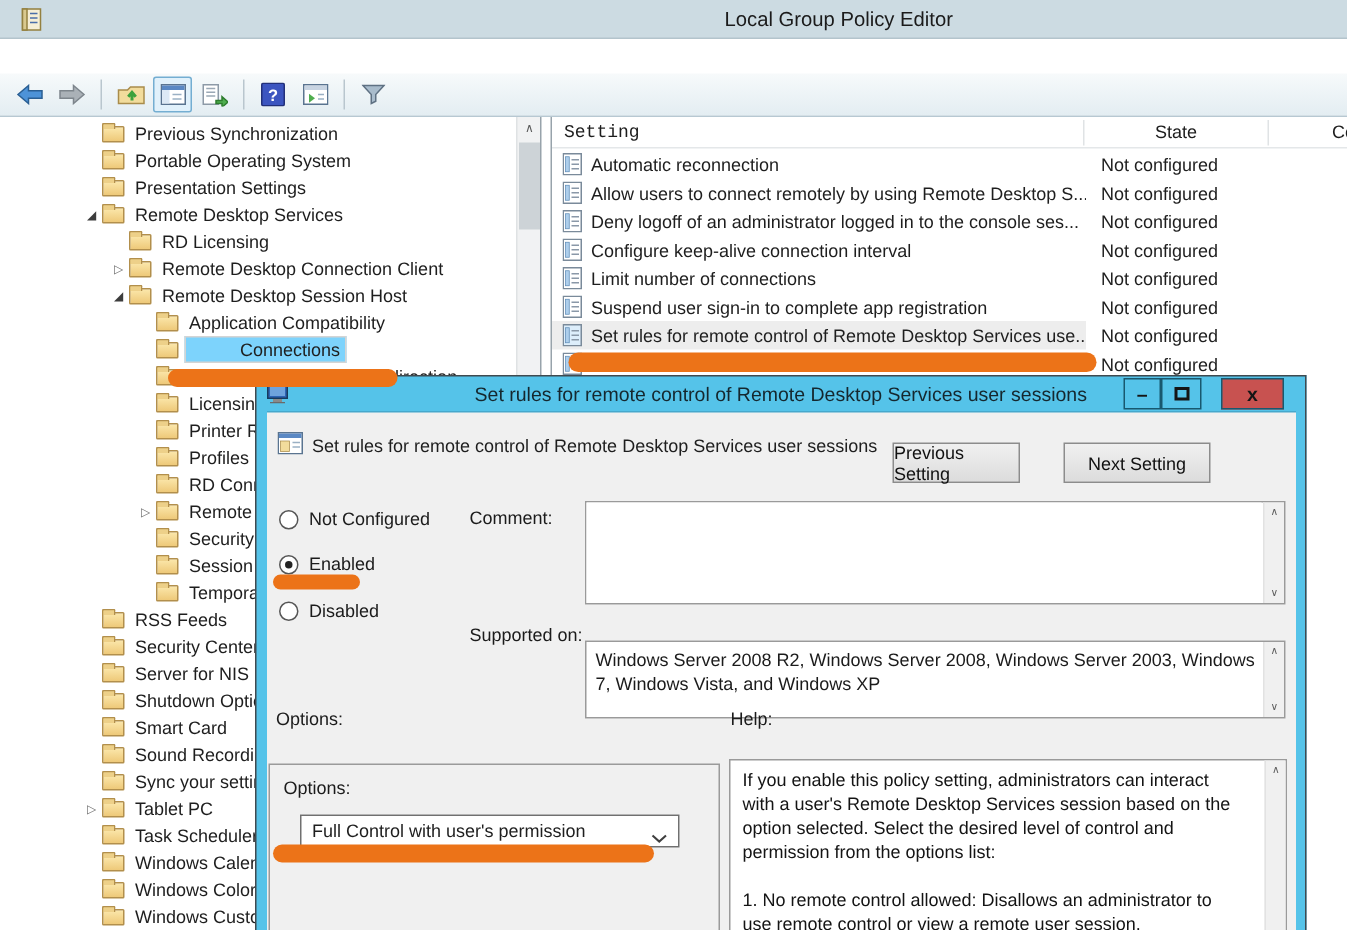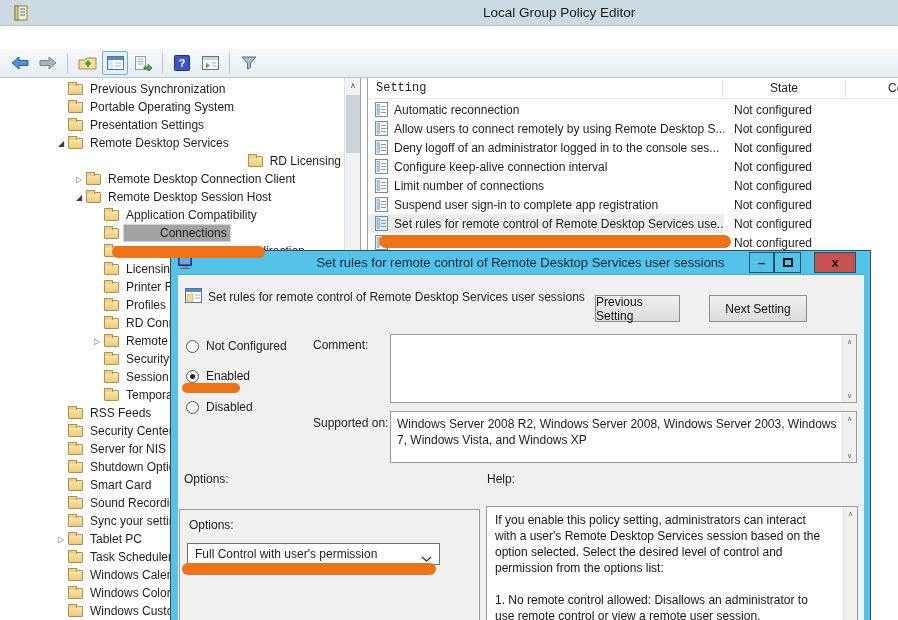--- a/index.html
+++ b/index.html
@@ -21,21 +21,21 @@
   
   #content { position:absolute; left:0; top:78px; width:898px; height:542px; background:#fff; }
   #tree-panel { position:absolute; left:0; top:0; width:361px; height:542px; border-right:1px solid #98a3ab; background:#fff; overflow:hidden; }
   #tree { position:absolute; left:0; top:2px; width:344px; }
   .trow { height:18px; display:flex; align-items:center; white-space:nowrap; }
   .expander { width:14px; display:inline-flex; justify-content:center; font-size:8px; color:#6e6e6e; flex:0 0 14px; }
   .expander.expanded { color:#3c3c3c; }
   .folder { width:15px; height:11px; background:linear-gradient(#fbe7ab,#eec979); border:1px solid #b28f4c; border-radius:1px; position:relative; margin-right:4px; flex:0 0 15px; }
   .folder::before { content:""; position:absolute; left:-1px; top:-3px; width:7px; height:3px; background:#edd089; border:1px solid #b28f4c; border-bottom:none; border-radius:1px 1px 0 0; }
   .tlabel { padding:1px 3px; }
-  .tlabel.tsel { background:#a3a3a3; border:1px solid #d4d4d4;padding-left:36px; }
+  .tlabel.tsel { background:#7dd3fc; border:1px solid #d4d4d4;padding-left:36px; }
   #tree-scrollbar { position:absolute; right:0; top:0; width:16px; height:542px; background:#f1f2f3; border-left:1px solid #dfe2e4; }
   .sb-arrow { display:block; width:16px; height:16px; text-align:center; font-size:8px; color:#5b5b5b; line-height:16px; }
   #tree-thumb { position:absolute; left:1px; top:17px; width:14px; height:58px; background:#cdd3d7; }
 
   #list-panel { position:absolute; left:367px; top:0; width:531px; height:542px; border-left:1px solid #98a3ab; background:#fff; }
   #list-header { position:absolute; left:0; top:0; width:531px; height:21px; border-bottom:1px solid #e4e7e9; }
   .hcol { position:absolute; top:0; height:21px; line-height:21px; color:#1d1d1d; overflow:hidden; white-space:nowrap; }
   .hsep { position:absolute; top:2px; width:1px; height:17px; background:#e0e3e5; }
   #list-rows { position:absolute; left:0; top:22px; width:531px; }
   .lrow { height:19px; display:flex; align-items:center; padding-left:7px; white-space:nowrap; position:relative; }
@@ -63,25 +63,25 @@
   .radio-row { position:absolute; left:8px; display:flex; align-items:center; height:16px; }
   .radio { width:13px; height:13px; border:1px solid #565656; border-radius:50%; background:#fff; margin-right:7px; position:relative; flex:0 0 13px; }
   .radio.on::after { content:""; position:absolute; left:3px; top:3px; width:5px; height:5px; border-radius:50%; background:#242424; }
   .fldlabel { font-size:12px; color:#1b1b1b; }
   .txtbox { position:absolute; background:#fff; border:1px solid #9a9a9a; }
   .vscroll { position:absolute; right:0; top:0; bottom:0; width:14px; background:#f0f0f0; border-left:1px solid #e2e2e2; }
   .vscroll .up { position:absolute; top:0; left:0; width:13px; height:13px; text-align:center; font-size:7px; color:#5e5e5e; line-height:13px; }
   .vscroll .down { position:absolute; bottom:0; left:0; width:13px; height:13px; text-align:center; font-size:7px; color:#5e5e5e; line-height:13px; }
   #comment-box { left:212px; top:59px; width:467px; height:69px; }
   #comment-input { position:absolute; left:0; top:0; width:450px; height:67px; border:none; resize:none; outline:none; font-family:inherit; font-size:12px; }
-  #supported-box { left:212px; top:136px; width:467px; height:52px; }
+  #supported-box { left:212px; top:152px; width:467px; height:52px; }
   #supported-text { position:absolute; left:6px; top:4px; width:440px; font-size:12px; line-height:16px; color:#1b1b1b; }
   #options-panel { left:1px; top:234px; width:301px; height:130px; border:1px solid #9a9a9a; }
   #options-inner-label { left:9px; top:8px; }
-  #options-dropdown { position:absolute; left:7px; top:33px; width:253px; height:22px; background:#fff; border:1px solid #707070; display:flex; align-items:center; padding:0 7px; font-size:12px;text-align:right; }
+  #options-dropdown { position:absolute; left:20px; top:33px; width:253px; height:22px; background:#fff; border:1px solid #707070; display:flex; align-items:center; padding:0 7px; font-size:12px;text-align:right; }
   #dd-chevron { position:absolute; right:7px; top:8px; }
   #help-panel { left:308px; top:231px; width:372px; height:134px; background:#fff; border:1px solid #9a9a9a; }
   #help-text { position:absolute; left:8px; top:5px; width:332px; font-size:12px; line-height:16px; white-space:pre-wrap; color:#141414; }
 
   
   .annotation { position:absolute; background:#ec7318; border-radius:7px; z-index:30; }
   #ann-tree { left:112px; top:246px; width:153px; height:12px; }
   #ann-list { left:379px; top:235px; width:352px; height:13px; }
   #ann-enabled { left:182px; top:383px; width:58px; height:10px; border-radius:5px; }
   #ann-dropdown { left:182px; top:563px; width:254px; height:12px; }
@@ -181,21 +181,21 @@
           <div class="trow" style="padding-left: 54px;">
             <span class="expander"></span>
             <span class="folder"></span>
             <span class="tlabel">Presentation Settings</span>
           </div>
           <div class="trow" style="padding-left: 54px;">
             <span class="expander expanded">◢</span>
             <span class="folder"></span>
             <span class="tlabel">Remote Desktop Services</span>
           </div>
-          <div class="trow" style="padding-left: 100px; justify-content: flex-end;">
+          <div class="trow" style="padding-left: 72px;">
             <span class="expander"></span>
             <span class="folder"></span>
             <span class="tlabel">RD Licensing</span>
           </div>
           <div class="trow" style="padding-left: 72px;">
             <span class="expander collapsed">▷</span>
             <span class="folder"></span>
             <span class="tlabel">Remote Desktop Connection Client</span>
           </div>
           <div class="trow" style="padding-left: 72px;">

